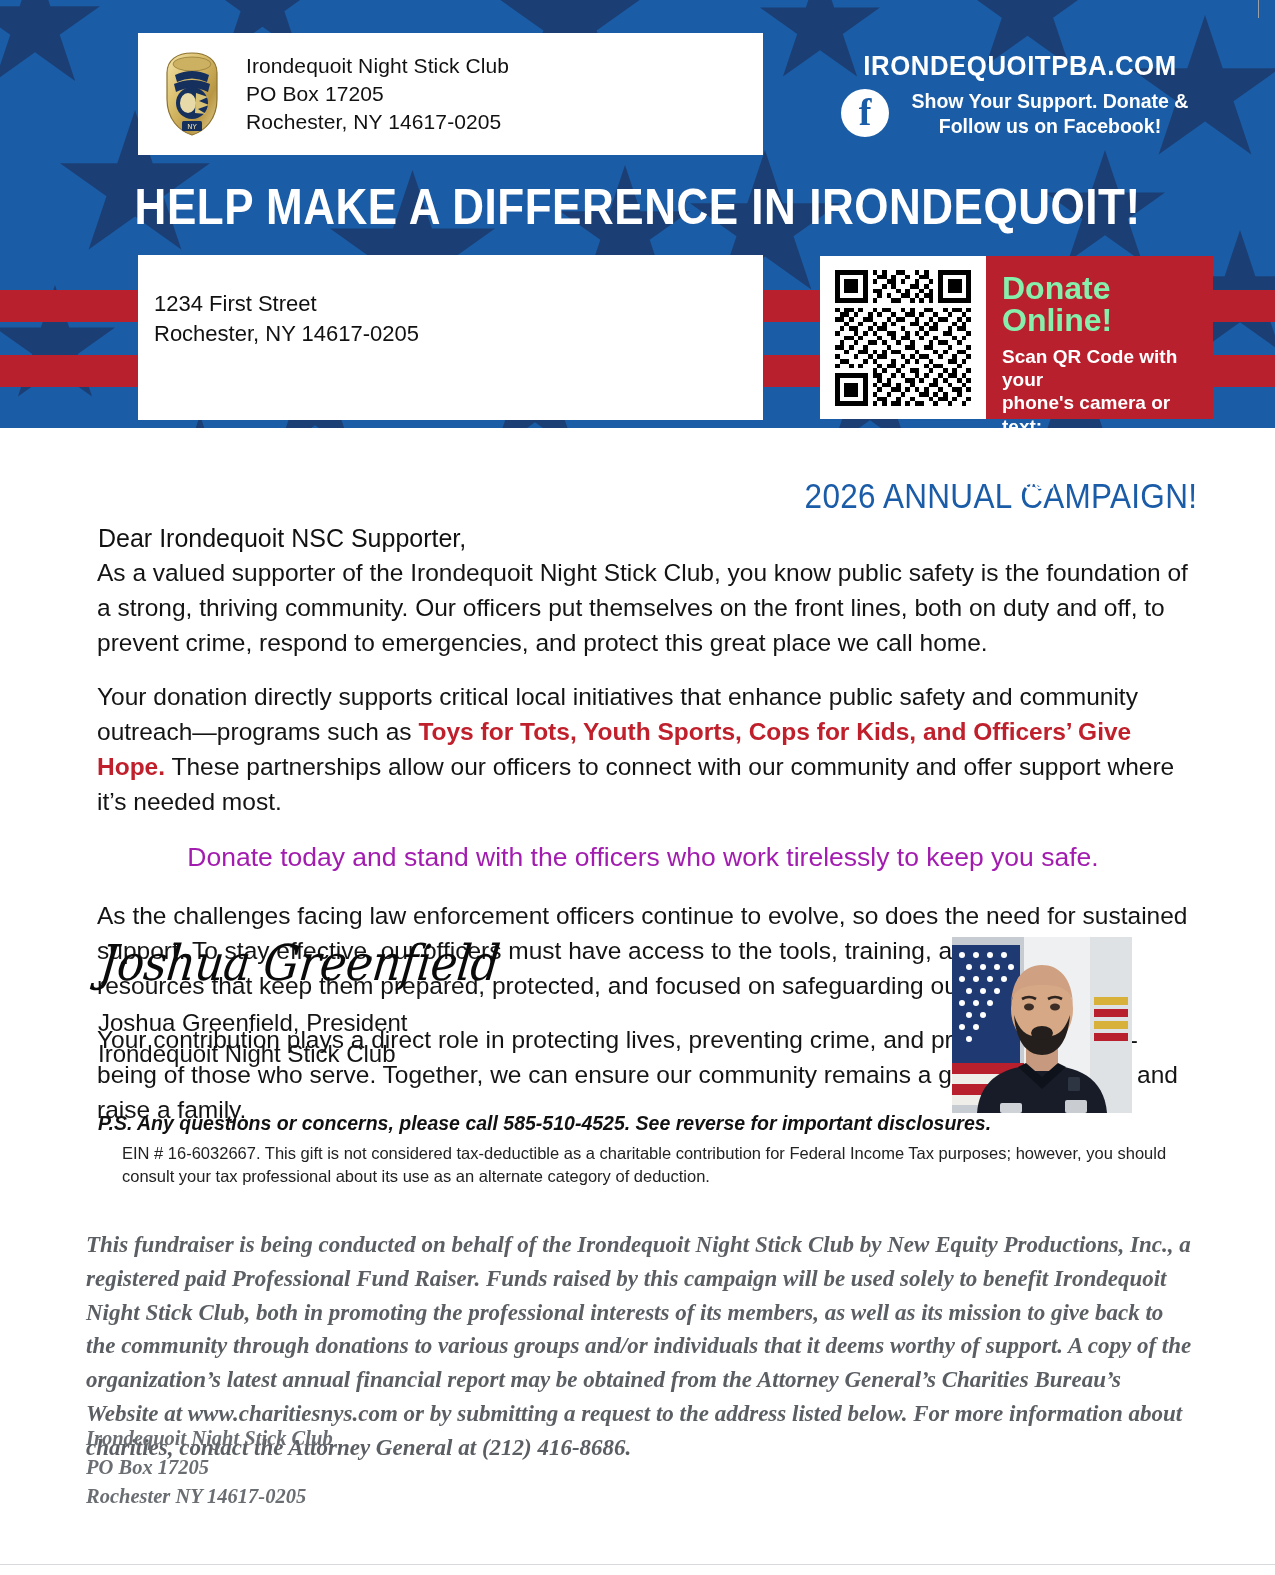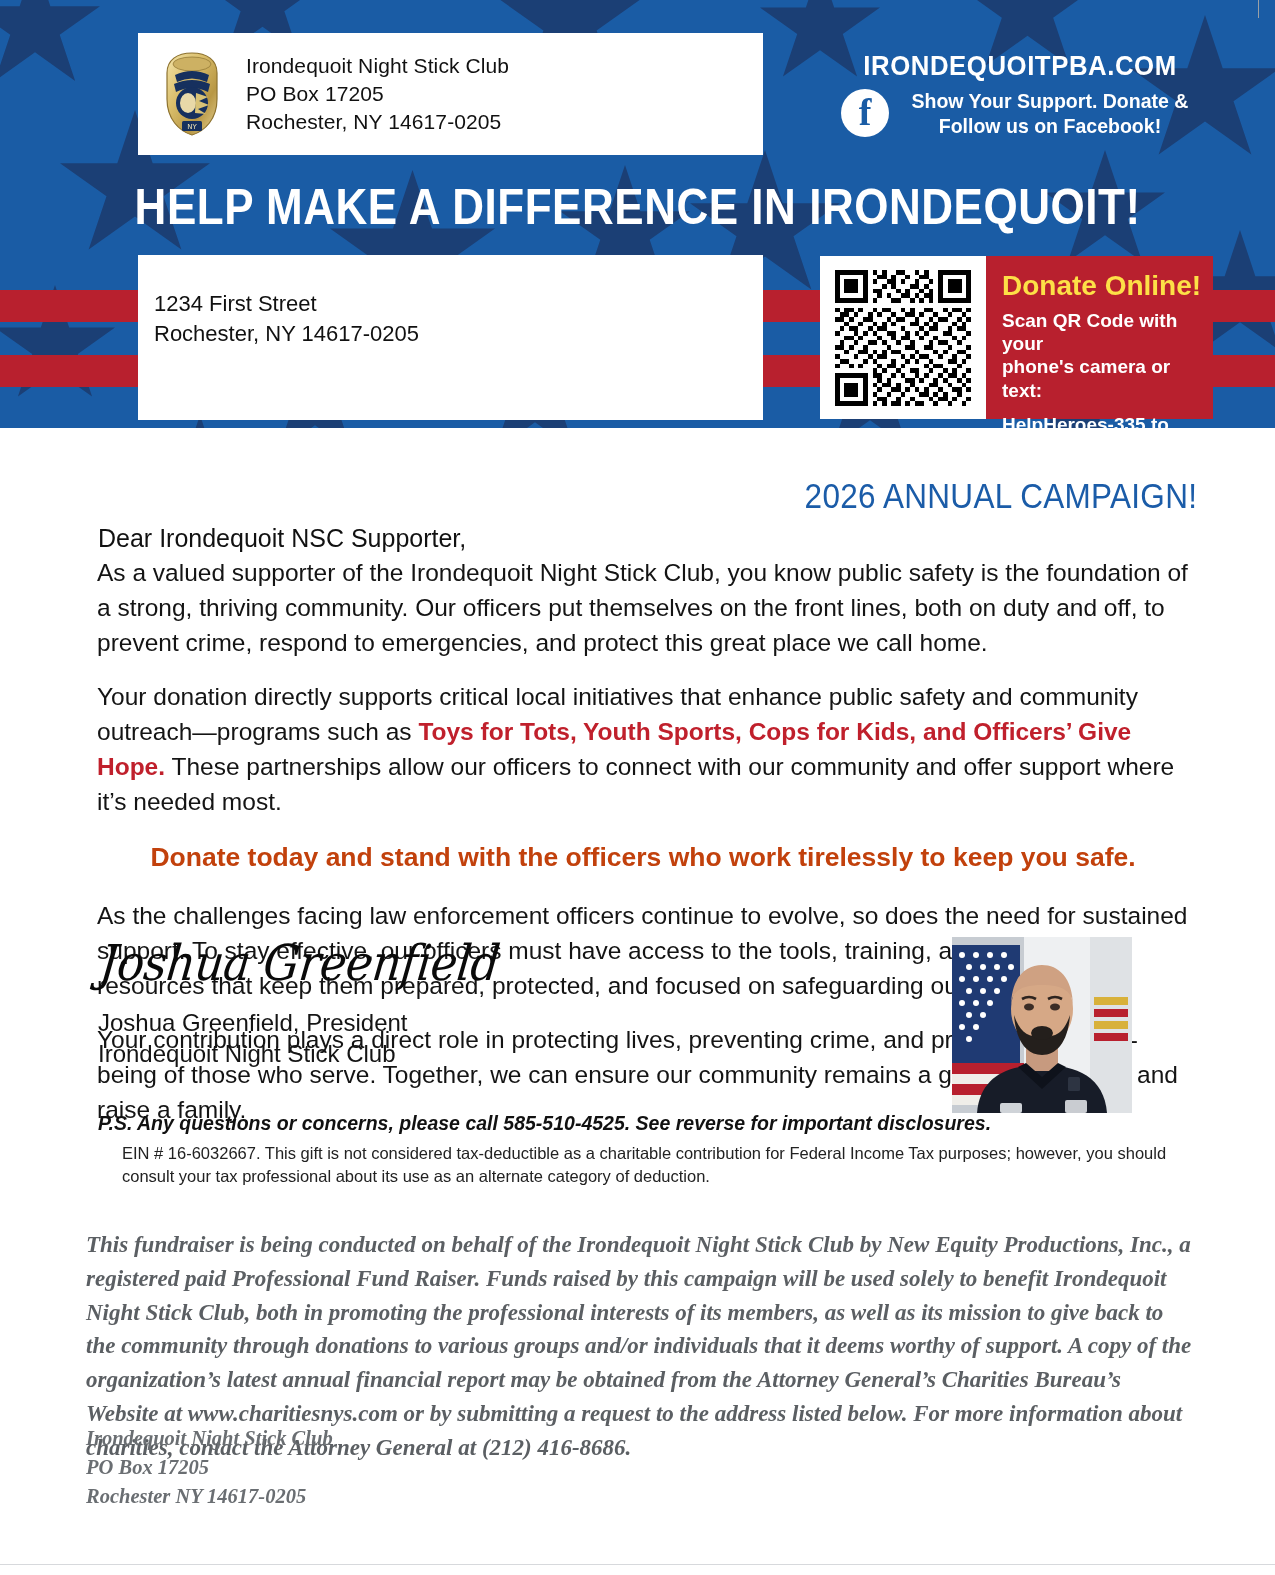--- a/index.html
+++ b/index.html
@@ -167,22 +167,22 @@
   .qr-code { width: 136px; height: 136px; display:block; }
   .donate-red {
     flex: 1 1 auto;
     background: #B8202E;
     padding: 16px 0 0 16px;
     box-sizing: border-box;
   }
   .donate-title {
     font-family: "Liberation Sans Narrow", "Liberation Sans", sans-serif;
     font-weight: bold;
-    font-size: 28px;
-    color: #fde047;
+    font-size: 32px;
+    color: #86efac;
     line-height: 1.0;
     margin-bottom: 9px;
   }
   .donate-sub {
     font-family: "Liberation Sans Narrow", "Liberation Sans", sans-serif;
     font-weight: bold;
     font-size: 19px;
     color: #ffffff;
     line-height: 1.22;
   }
@@ -225,22 +225,22 @@
     width: 1092px;
     font-family: "Liberation Sans Narrow", "Liberation Sans", sans-serif;
     font-size: 24.5px;
     color: #141414;
     line-height: 1.42;
   }
   .body-col p { margin: 0 0 20px 0; }
   .hl-red { color: #C0202C; font-weight: bold; }
   .cta {
     text-align: center;
-    font-weight: bold;
-    color: #c2410c;
+    font-weight: normal;
+    color: #a21caf;
     font-size: 26.5px;
     margin: 6px 0 22px 0 !important;
   }
 
   
   .sig-area {
     position: absolute;
     left: 98px; top: 506px;
     width: 700px;
   }

